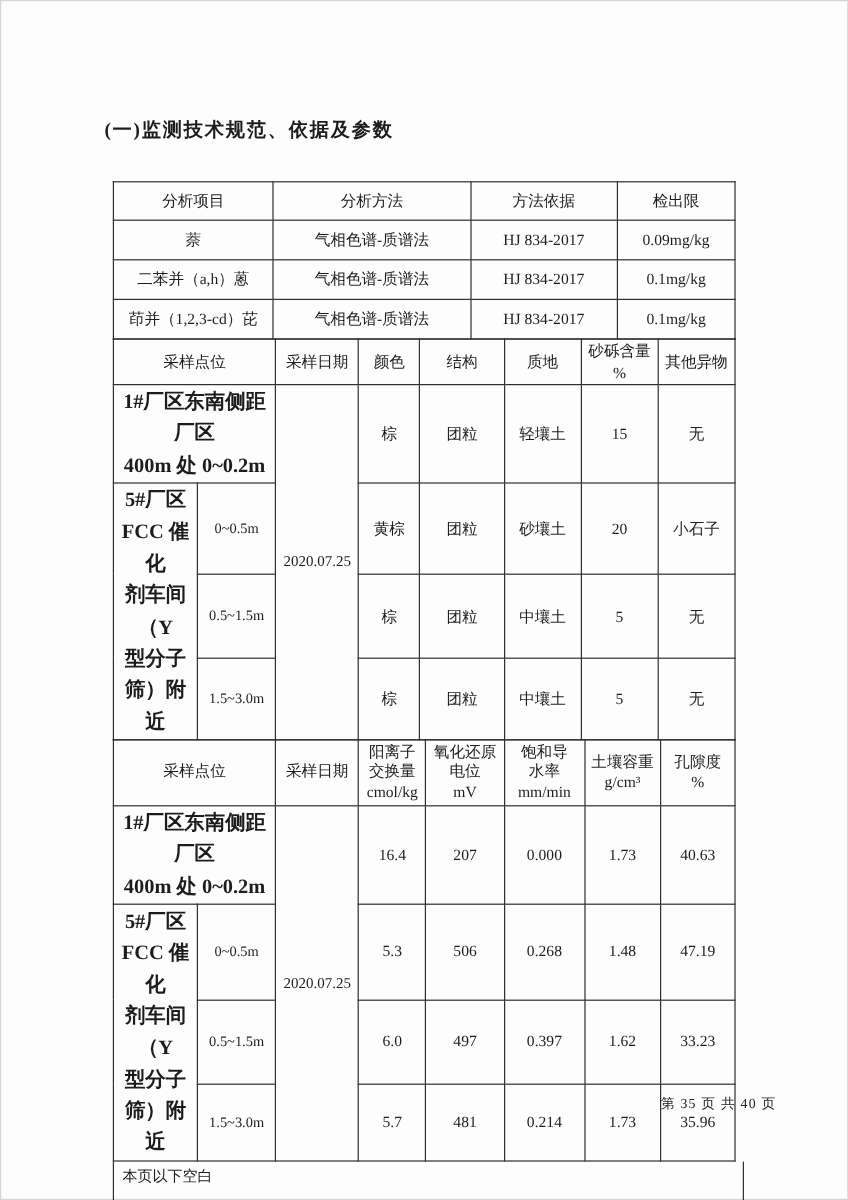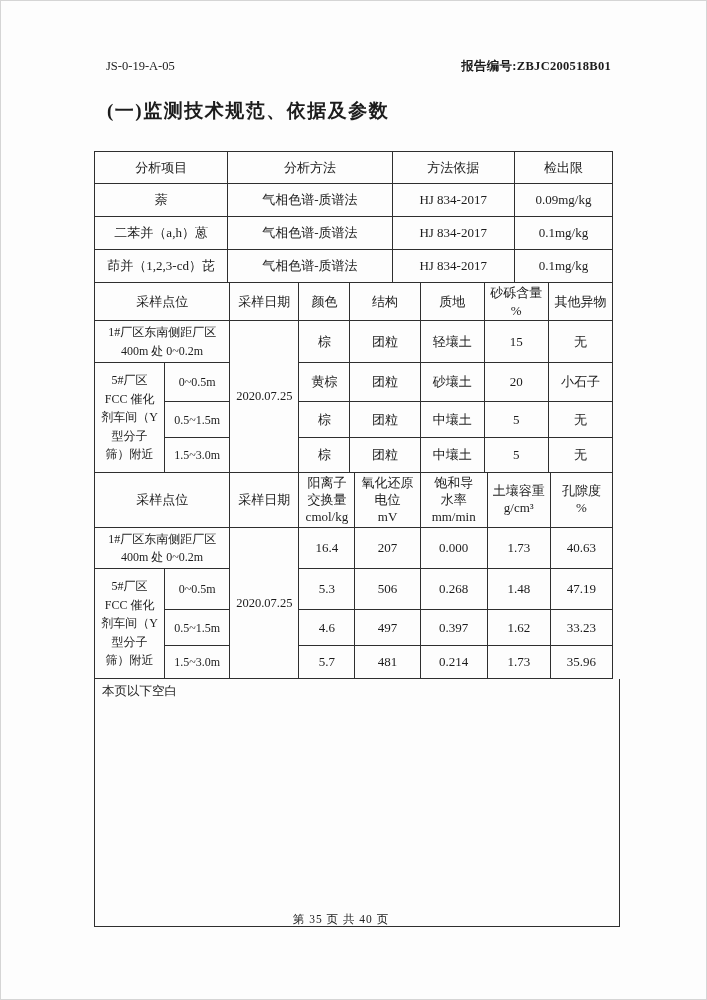--- a/index.html
+++ b/index.html
@@ -15,66 +15,62 @@
     border:1px solid #d5d5d5;
     background:#fdfdfd;
   }
   .doc-header{
     position:absolute;top:57px;left:105px;right:95px;
     display:flex;justify-content:space-between;align-items:baseline;
     font-size:12.5px;
   }
   .doc-header .report-no{font-weight:bold;letter-spacing:.3px;}
   .section-title{
-    position:absolute;top:97px;left:106px;
-    font-size:19px;font-weight:bold;letter-spacing:1.5px;margin:0;
+    position:absolute;top:97px;left:86px;
+    font-size:16px;font-weight:bold;letter-spacing:1.5px;margin:0;
   }
   .tables{
     position:absolute;top:138px;left:93px;width:519px;
   }
   table.tbl{
     border-collapse:collapse;table-layout:fixed;width:519px;
     margin-top:-1px;
   }
   table.tbl:first-child{margin-top:12px;}
   .tbl td{
     border:1px solid #2f2f2f;
     text-align:center;vertical-align:middle;
     font-size:13px;line-height:1.35;
     padding:1px 2px;
     white-space:pre-line;
     overflow:hidden;
   }
   .tbl .hdr td{font-size:13px;}
   .param-hdr td{font-size:12px;line-height:1.3;}
-  td.site{font-size:12px;line-height:1.55;}
+  td.site{font-size:17px;line-height:1.55;font-weight:bold;}
   td.depth{font-size:12px;}
   td.datec{font-size:12.5px;}
   .blank-row{
     width:517px;height:243px;
     border:1px solid #2f2f2f;border-top:none;
     font-size:12.5px;
     padding:4px 0 0 7px;
     box-sizing:content-box;
     text-align:left;vertical-align:top;
   }
   .page-footer{
     position:absolute;top:911px;left:0;width:646px;
-    text-align:center;font-size:11.5px;letter-spacing:1px;color:#222;padding-left:17px;
+    text-align:right;font-size:11.5px;letter-spacing:1px;color:#222;
   }
 </style>
 </head>
 <body>
 
 <div class="page">
 
-  <div class="doc-header">
-    <span>JS-0-19-A-05</span>
-    <span class="report-no">报告编号:ZBJC200518B01</span>
-  </div>
 
   <h1 class="section-title">(一)监测技术规范、依据及参数</h1>
 
   <div class="tables">
 
     <table class="tbl">
       <colgroup>
           <col style="width:133px">
           <col style="width:164px">
           <col style="width:122px">
@@ -219,21 +215,21 @@
 筛）附近</td>
         <td class="depth">0~0.5m</td>
         <td>5.3</td>
         <td>506</td>
         <td>0.268</td>
         <td>1.48</td>
         <td>47.19</td>
       </tr>
       <tr style="height:36px">
         <td class="depth">0.5~1.5m</td>
-        <td>4.6</td>
+        <td>6.0</td>
         <td>497</td>
         <td>0.397</td>
         <td>1.62</td>
         <td>33.23</td>
       </tr>
       <tr style="height:33px">
         <td class="depth">1.5~3.0m</td>
         <td>5.7</td>
         <td>481</td>
         <td>0.214</td>

